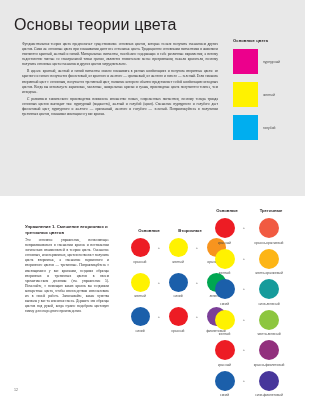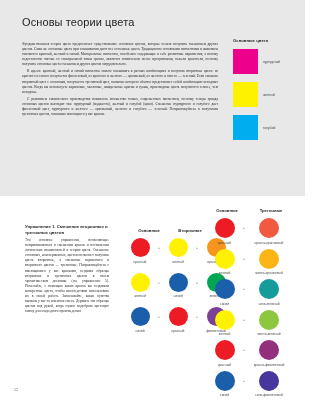--- a/index.html
+++ b/index.html
@@ -12,23 +12,23 @@
     position:relative;
   }
   .page{position:absolute;inset:0;}
 
   
   .top{
     position:absolute;left:0;top:0;width:305px;height:196px;
     background:#e8e8e8;
   }
   .title{
-    position:absolute;left:22px;top:16px;
-    font-family:"Liberation Sans", sans-serif;
-    font-size:11px;font-weight:400;color:#231f20;
+    position:absolute;left:14px;top:16px;
+    font-family:"Liberation Sans", sans-serif;
+    font-size:16px;font-weight:400;color:#231f20;
     letter-spacing:.1px;
   }
   .body-col{
     position:absolute;left:22px;top:42px;width:196px;
     font-size:3.55px;line-height:5.05px;
     text-align:justify;
     color:#2a2a2a;
   }
   .body-col p{margin:0 0 0 0;}
   .body-col p + p{text-indent:5px;margin-top:2.2px;}

